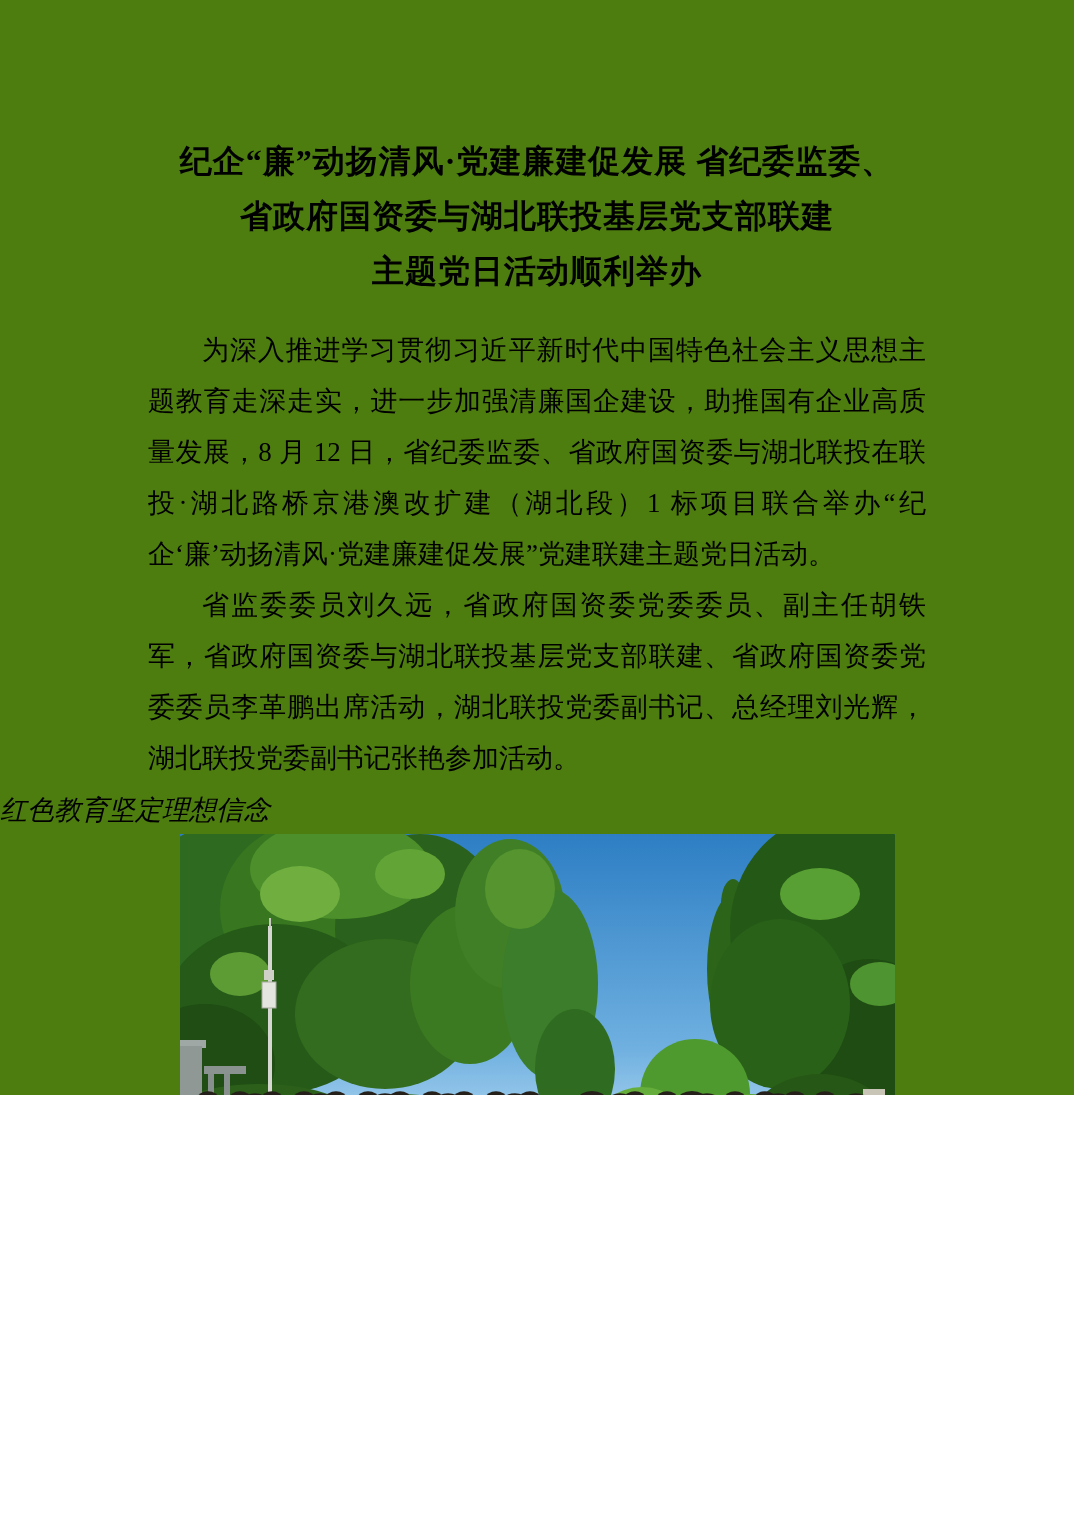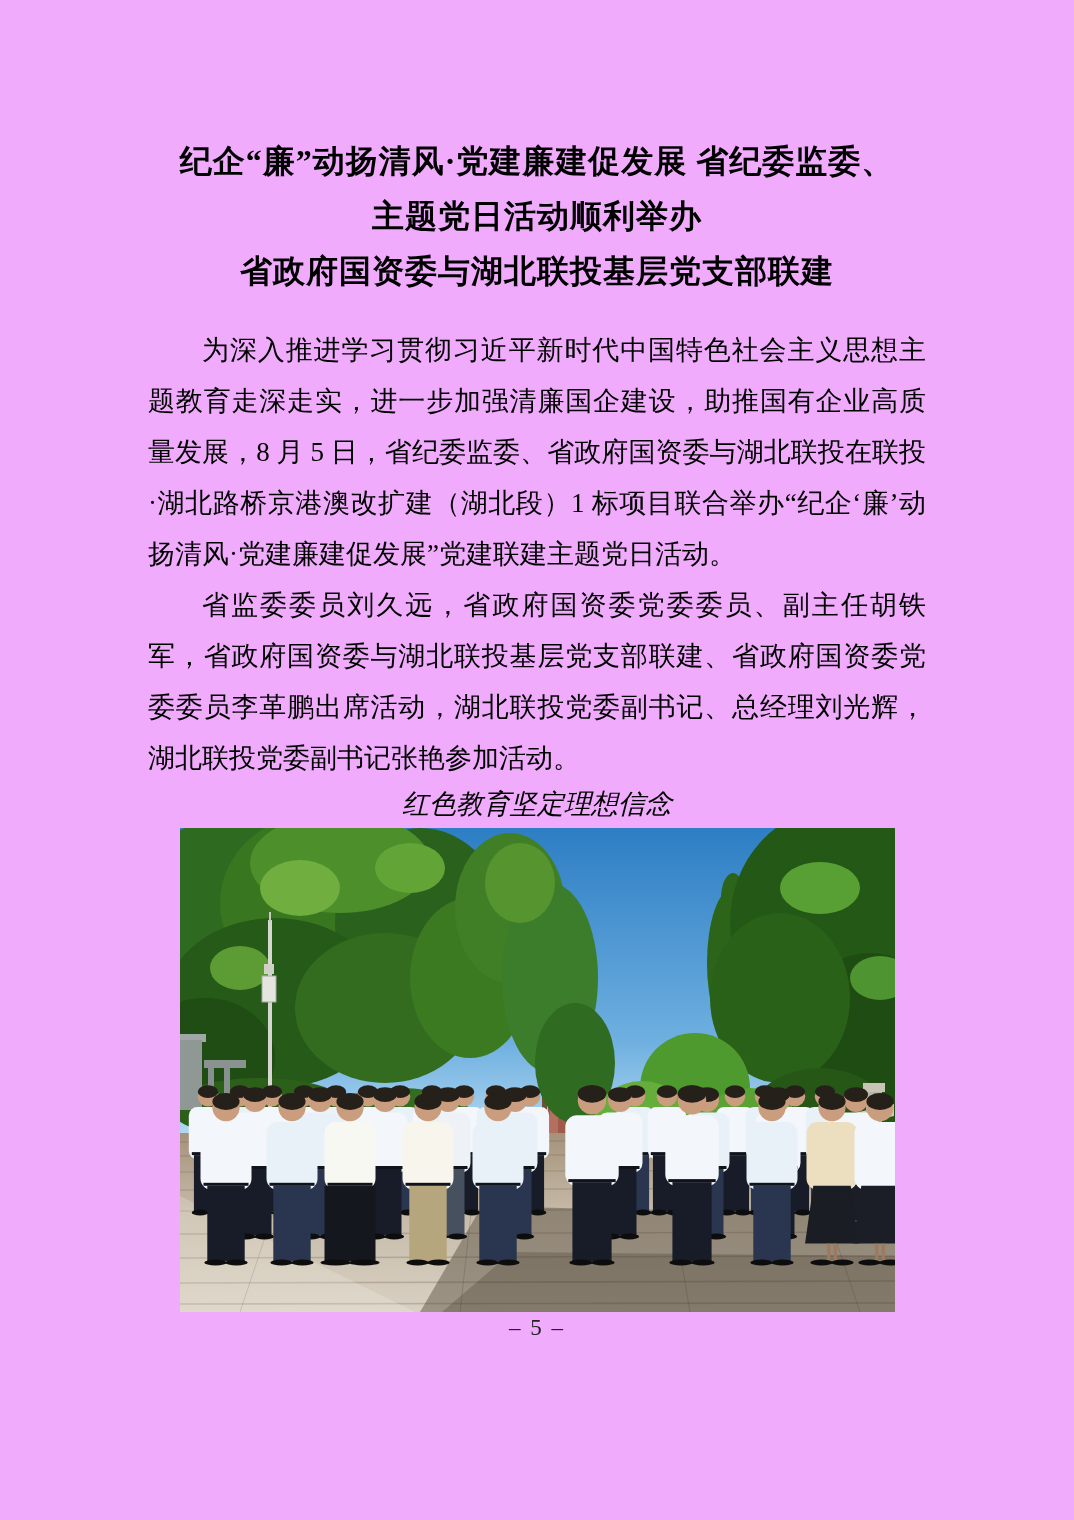--- a/index.html
+++ b/index.html
@@ -1,20 +1,20 @@
 <!DOCTYPE html>
 <html><head>
 <meta charset="utf-8">
 <style>
   html,body{margin:0;padding:0;background:#ffffff;}
   .page{
     position:relative;
-    width:1074px;height:1520px;
+    width:1074px;height:1095px;
     margin:0 auto;
-    background:#f0abfc;
+    background:#4d7c0f;
     color:#000;
     font-family:"Liberation Serif", serif;
     overflow:hidden;
   }
   .doc-title{
     padding-top:134px;
     margin:0 70px;
     text-align:center;
     font-weight:bold;
     font-size:32px;
@@ -28,25 +28,24 @@
     font-size:27px;
     line-height:51px;
     text-align:justify;
     text-justify:inter-character;
   }
   .body-block p{
     margin:0;
     text-indent:2em;
   }
   .photo-caption{
-    text-align:center;
     font-size:27px;
     line-height:38px;
     font-style:italic;
-    margin-top:1px;
+    margin-top:7px;
   }
   .photo-wrap{
     width:715px;
     height:484px;
     margin:5px auto 0;
     position:relative;
   }
   .photo-wrap svg{display:block;}
   .after-photo{margin-top:16px;}
   .page-number{
@@ -57,26 +56,26 @@
     color:#222;
   }
 </style>
 </head>
 <body>
 
 <div class="page">
 
   <div class="doc-title">
     <div>纪企“廉”动扬清风·党建廉建促发展 省纪委监委、</div>
+    <div>省政府国资委与湖北联投基层党支部联建</div>
     <div>主题党日活动顺利举办</div>
-    <div>省政府国资委与湖北联投基层党支部联建</div>
   </div>
 
   <div class="body-block">
-    <p>为深入推进学习贯彻习近平新时代中国特色社会主义思想主题教育走深走实，进一步加强清廉国企建设，助推国有企业高质量发展，8 月 5 日，省纪委监委、省政府国资委与湖北联投在联投·湖北路桥京港澳改扩建（湖北段）1 标项目联合举办“纪企‘廉’动扬清风·党建廉建促发展”党建联建主题党日活动。</p>
+    <p>为深入推进学习贯彻习近平新时代中国特色社会主义思想主题教育走深走实，进一步加强清廉国企建设，助推国有企业高质量发展，8 月 12 日，省纪委监委、省政府国资委与湖北联投在联投·湖北路桥京港澳改扩建（湖北段）1 标项目联合举办“纪企‘廉’动扬清风·党建廉建促发展”党建联建主题党日活动。</p>
     <p>省监委委员刘久远，省政府国资委党委委员、副主任胡铁军，省政府国资委与湖北联投基层党支部联建、省政府国资委党委委员李革鹏出席活动，湖北联投党委副书记、总经理刘光辉，湖北联投党委副书记张艳参加活动。</p>
   </div>
 
   <div class="photo-caption">红色教育坚定理想信念</div>
 
   <div class="photo-wrap">
     <svg width="715" height="484" viewBox="0 0 715 484">
       <defs>
         <linearGradient id="skyG" x1="0" y1="0" x2="0" y2="1">
           <stop offset="0" stop-color="#2d7ec4"></stop>

